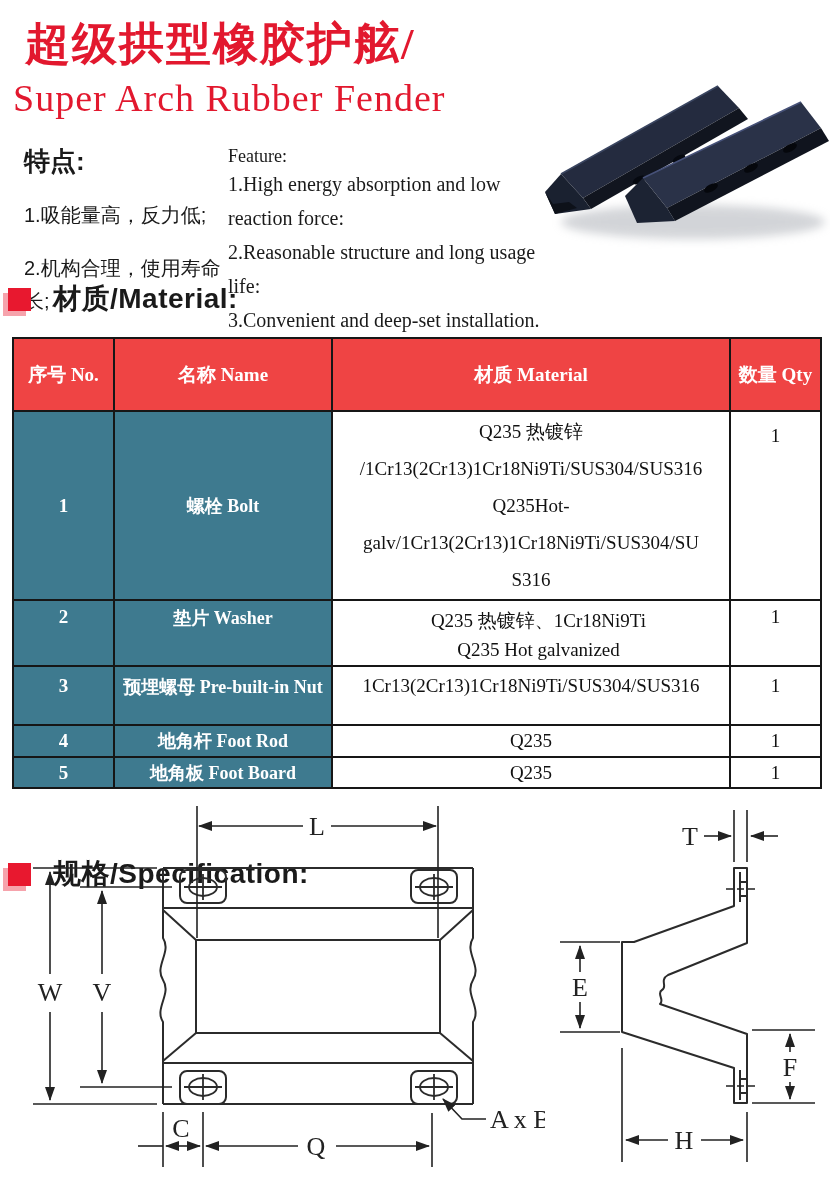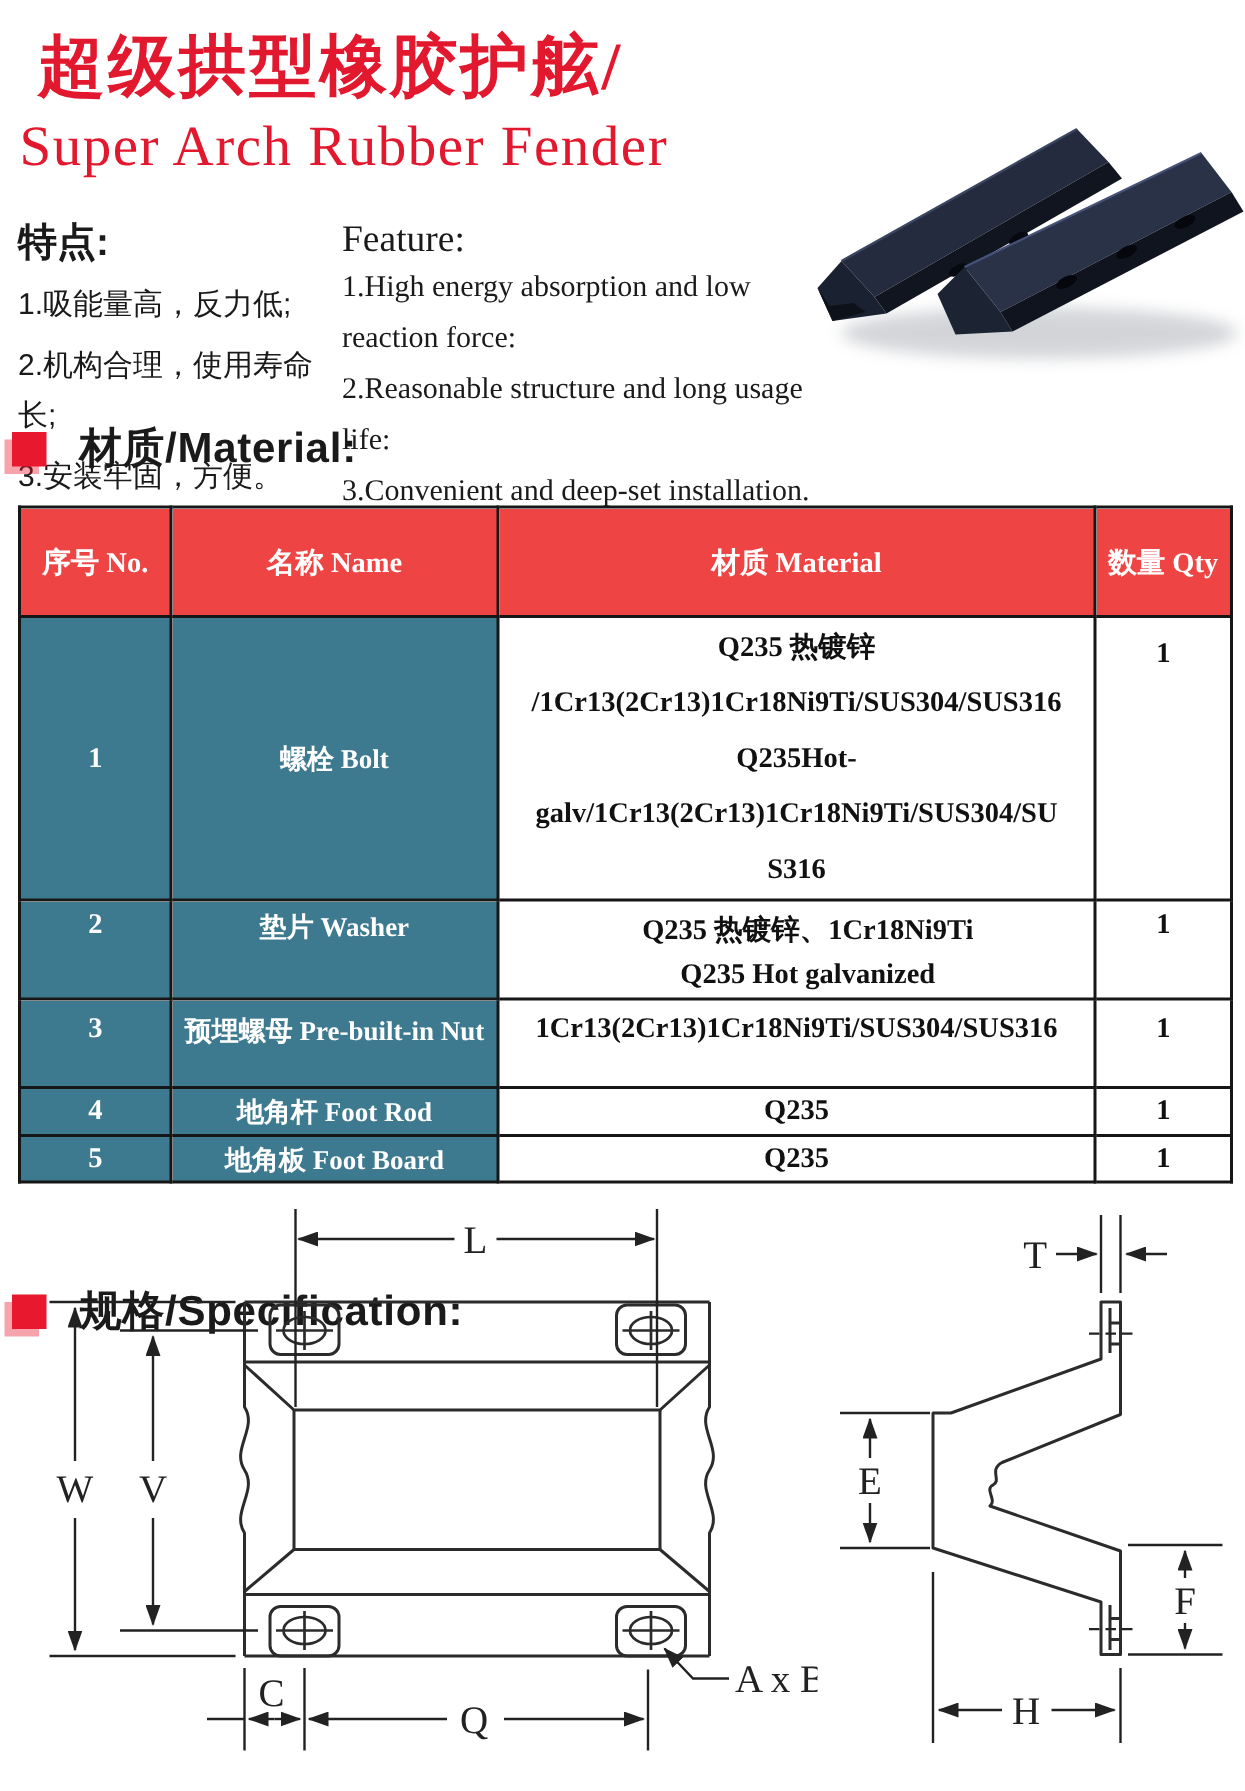--- a/index.html
+++ b/index.html
@@ -4,35 +4,35 @@
 <style>
   html,body{margin:0;padding:0;background:#ffffff;}
   .page{position:relative;width:830px;height:1194px;background:#ffffff;overflow:hidden;
         font-family:"Liberation Sans",sans-serif;color:#1a1a1a;}
   
   .title-zh{position:absolute;left:25px;top:14px;font-family:"Liberation Serif",serif;
             font-weight:bold;font-size:45px;color:#e2182e;letter-spacing:2px;white-space:nowrap;}
   .title-en{position:absolute;left:13px;top:76px;font-family:"Liberation Serif",serif;
             font-weight:normal;font-size:38px;color:#e2182e;letter-spacing:1px;white-space:nowrap;}
   
-  .feat-zh{position:absolute;left:12px;top:144px;width:215px;}
+  .feat-zh{position:absolute;left:24px;top:144px;width:215px;}
   .feat-zh .h{font-size:26px;font-weight:bold;}
-  .feat-zh .it{font-size:20px;line-height:33px;margin-top:8px;}
+  .feat-zh .it{font-size:20px;line-height:33px;margin-top:20px;}
   .feat-en{position:absolute;left:228px;top:146px;width:320px;}
-  .feat-en .h{font-family:"Liberation Serif",serif;font-size:25px;}
+  .feat-en .h{font-family:"Liberation Serif",serif;font-size:18px;}
   .feat-en .it{font-family:"Liberation Serif",serif;font-size:20px;line-height:34px;}
   
   .sec-head{position:absolute;display:flex;align-items:center;}
   .red-sq{width:23px;height:23px;background:#e8182f;box-shadow:-5px 5px 0 rgba(232,24,47,.40);
           margin-right:22px;flex:0 0 auto;}
   .sec-head .t{font-size:28px;font-weight:700;letter-spacing:.5px;}
   
   table.mat-tbl{position:absolute;left:12px;top:337px;width:808px;border-collapse:collapse;
                 table-layout:fixed;}
-  table.mat-tbl td{border:2px solid #161616;text-align:center;overflow:hidden;font-weight:bold;}
+  table.mat-tbl td{border:2px solid #161616;text-align:center;overflow:hidden;}
   td.teal{background:#3e7a8f;color:#fff;font-family:"Liberation Serif",serif;font-weight:bold;}
   tr.hdr td{background:#ef4444;color:#fff;font-family:"Liberation Serif",serif;
             font-weight:bold;font-size:19px;height:69px;}
   td.no{font-size:19px;}
   td.name{font-size:18px;}
   td.matc{background:#fff;color:#111;font-family:"Liberation Serif",serif;font-size:19px;}
   td.qty{background:#fff;color:#111;font-family:"Liberation Serif",serif;font-size:19px;}
   tr.r1{height:150px;} tr.r2{height:62px;} tr.r3{height:59px;} tr.r4{height:32px;} tr.r5{height:31px;}
   tr.r1 td.matc div{line-height:37px;}
   tr.r2 td.matc div{line-height:29px;padding-left:15px;}

